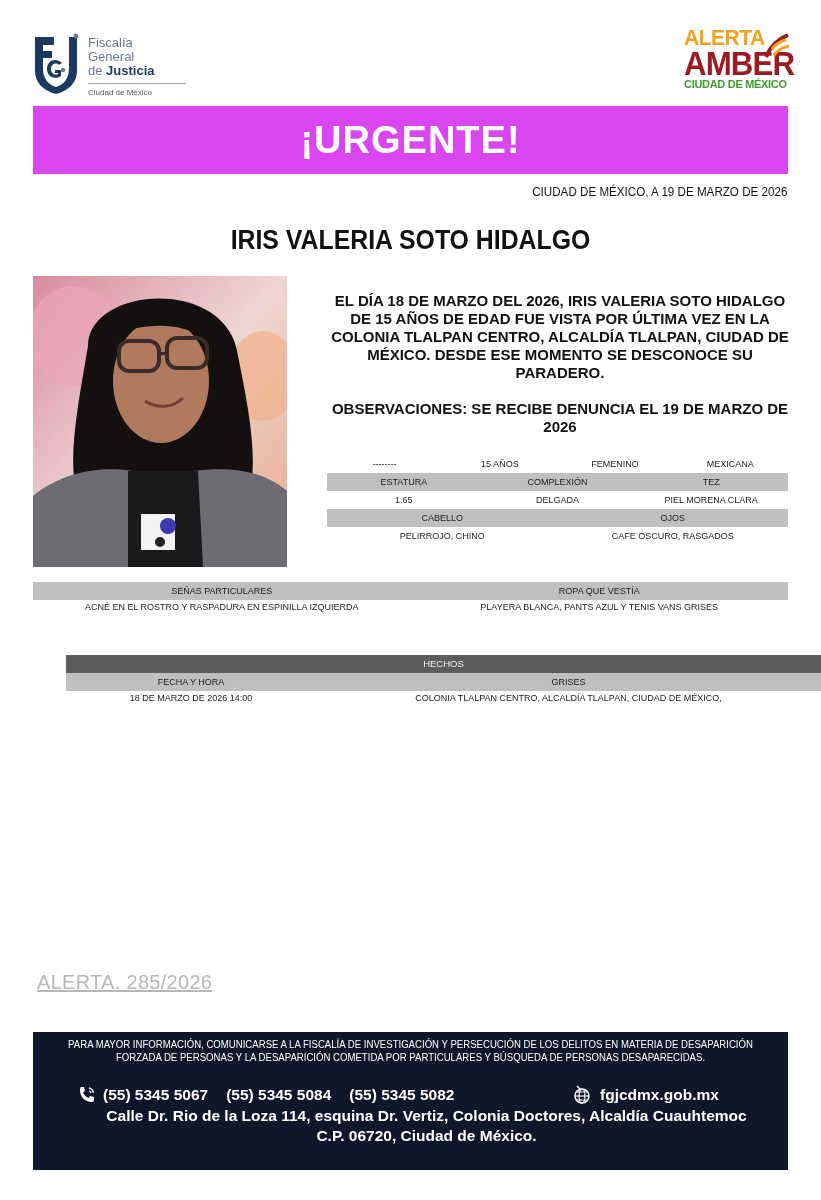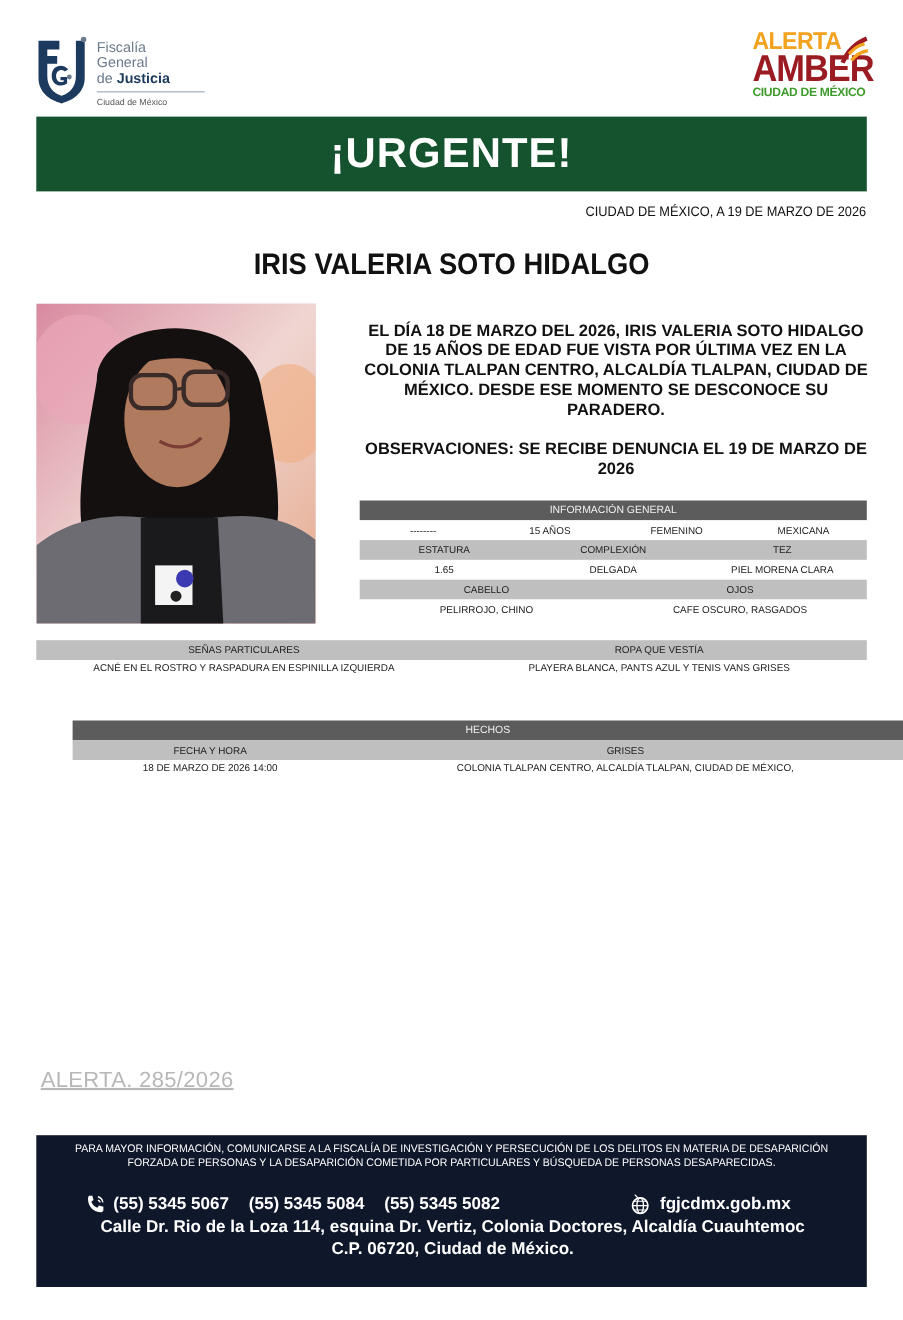--- a/index.html
+++ b/index.html
@@ -16,21 +16,21 @@
   .fgj-text .rule { width: 98px; height: 1px; background: #9aa6b3; margin: 5px 0 4px; }
   .fgj-text .city { font-size: 8px; color: #555; line-height: 10px; }
 
   .amber-logo { left: 684px; top: 27px; width: 110px; height: 76px; text-align: left; }
   .amber-alerta { font-family: "Liberation Sans", sans-serif; font-weight: bold; font-size: 21px; color: #f2a21e; letter-spacing: -0.5px; line-height: 21px; transform: scaleY(1.05); }
   .amber-amber { font-weight: bold; font-size: 34px; color: #9a1b22; letter-spacing: -1px; line-height: 30px; transform: scaleX(0.92); transform-origin: left; }
   .amber-city { font-weight: bold; font-size: 11px; color: #3d9b2c; line-height: 13px; letter-spacing: -0.3px; }
   .amber-waves { position: absolute; left: 78px; top: 2px; width: 30px; height: 30px; }
 
   
-  .urgent { left: 33px; top: 106px; width: 755px; height: 68px; background: #14532d; color: #fff; display: flex; align-items: center; justify-content: center; font-weight: bold; font-size: 38px; letter-spacing: 1px; }
+  .urgent { left: 33px; top: 106px; width: 755px; height: 68px; background: #d946ef; color: #fff; display: flex; align-items: center; justify-content: center; font-weight: bold; font-size: 38px; letter-spacing: 1px; }
 
   .date { right: 34px; top: 185px; font-size: 12.5px; color: #111; transform: scaleX(0.93); transform-origin: right; }
 
   .name { left: 0; width: 821px; top: 225px; text-align: center; font-weight: bold; font-size: 27px; transform: scaleX(0.92); }
 
   
   .photo { left: 33px; top: 276px; width: 254px; height: 291px; overflow: hidden; background: #e8c6c9; }
 
   
   .narrative { left: 330px; top: 292px; width: 460px; text-align: center; font-weight: bold; font-size: 15px; line-height: 18px; }
@@ -48,21 +48,21 @@
   .hechos { left: 33px; top: 655px; width: 755px; margin-left: 33px; }
 
   .alerta-num { left: 37px; top: 971px; font-size: 20px; color: #b7b7b7; letter-spacing: 0.3px; text-decoration: underline; }
 
   
   .footer { left: 33px; top: 1032px; width: 755px; height: 138px; background: #0f172a; color: #fff; }
   .footer-notice { position: absolute; left: 0; top: 6px; width: 755px; text-align: center; font-size: 10px; line-height: 13px; transform: scaleX(0.96); }
   .footer-phones { position: absolute; left: 44px; top: 53px; font-size: 15.5px; font-weight: bold; display: flex; align-items: center; }
   .footer-phones span.ph { margin-right: 18px; }
   .footer-web { position: absolute; left: 539px; top: 53px; display: flex; align-items: center; font-size: 15.5px; font-weight: bold; }
-  .footer-addr { position: absolute; left: 1px; width: 755px; top: 74px; text-align: center; font-size: 15.5px; font-weight: bold; line-height: 20px; }
+  .footer-addr { position: absolute; left: 16px; width: 755px; top: 74px; text-align: center; font-size: 15.5px; font-weight: bold; line-height: 20px; }
 </style>
 </head>
 <body>
 
 <div class="abs fgj-logo">
   <div class="fgj-mark">
     <svg width="48" height="62" viewBox="0 0 48 62">
       <path d="M3 4 H22 V12 H11 V18 H20 V25 H11 V36 C11 46 17 52 24 54 C31 52 37 46 37 36 V4 H45 V38 C45 50 36 58 24 61 C12 58 3 50 3 38 Z" fill="#1b3a5e"></path>
       <circle cx="44" cy="3" r="2.5" fill="#6b7a8c"></circle>
       <path d="M30 30 C24 24 15 27 15 36 C15 44 23 47 29 43 V37 H23 V40 H26 V41 C22 43 19 40 19 36 C19 31 24 29 27 32 Z" fill="#1b3a5e"></path>
@@ -123,21 +123,20 @@
     <rect x="108" y="238" width="34" height="36" fill="#f4f4f4"></rect>
     <circle cx="135" cy="250" r="8" fill="#3b3ab0"></circle>
     <circle cx="127" cy="266" r="5" fill="#222"></circle>
   </svg>
 </div>
 
 <div class="abs narrative">EL DÍA 18 DE MARZO DEL 2026, IRIS VALERIA SOTO HIDALGO DE 15 AÑOS DE EDAD FUE VISTA POR ÚLTIMA VEZ EN LA COLONIA TLALPAN CENTRO, ALCALDÍA TLALPAN, CIUDAD DE MÉXICO. DESDE ESE MOMENTO SE DESCONOCE SU PARADERO.</div>
 <div class="abs observ">OBSERVACIONES: SE RECIBE DENUNCIA EL 19 DE MARZO DE 2026</div>
 
 <div class="abs info-table">
-  <div class="tbl-head">INFORMACIÓN GENERAL</div>
   <div class="tbl-val">
     <div class="cell">--------</div>
     <div class="cell">15 AÑOS</div>
     <div class="cell">FEMENINO</div>
     <div class="cell">MEXICANA</div>
   </div>
   <div class="tbl-sub">
     <div class="cell">ESTATURA</div>
     <div class="cell">COMPLEXIÓN</div>
     <div class="cell">TEZ</div>

